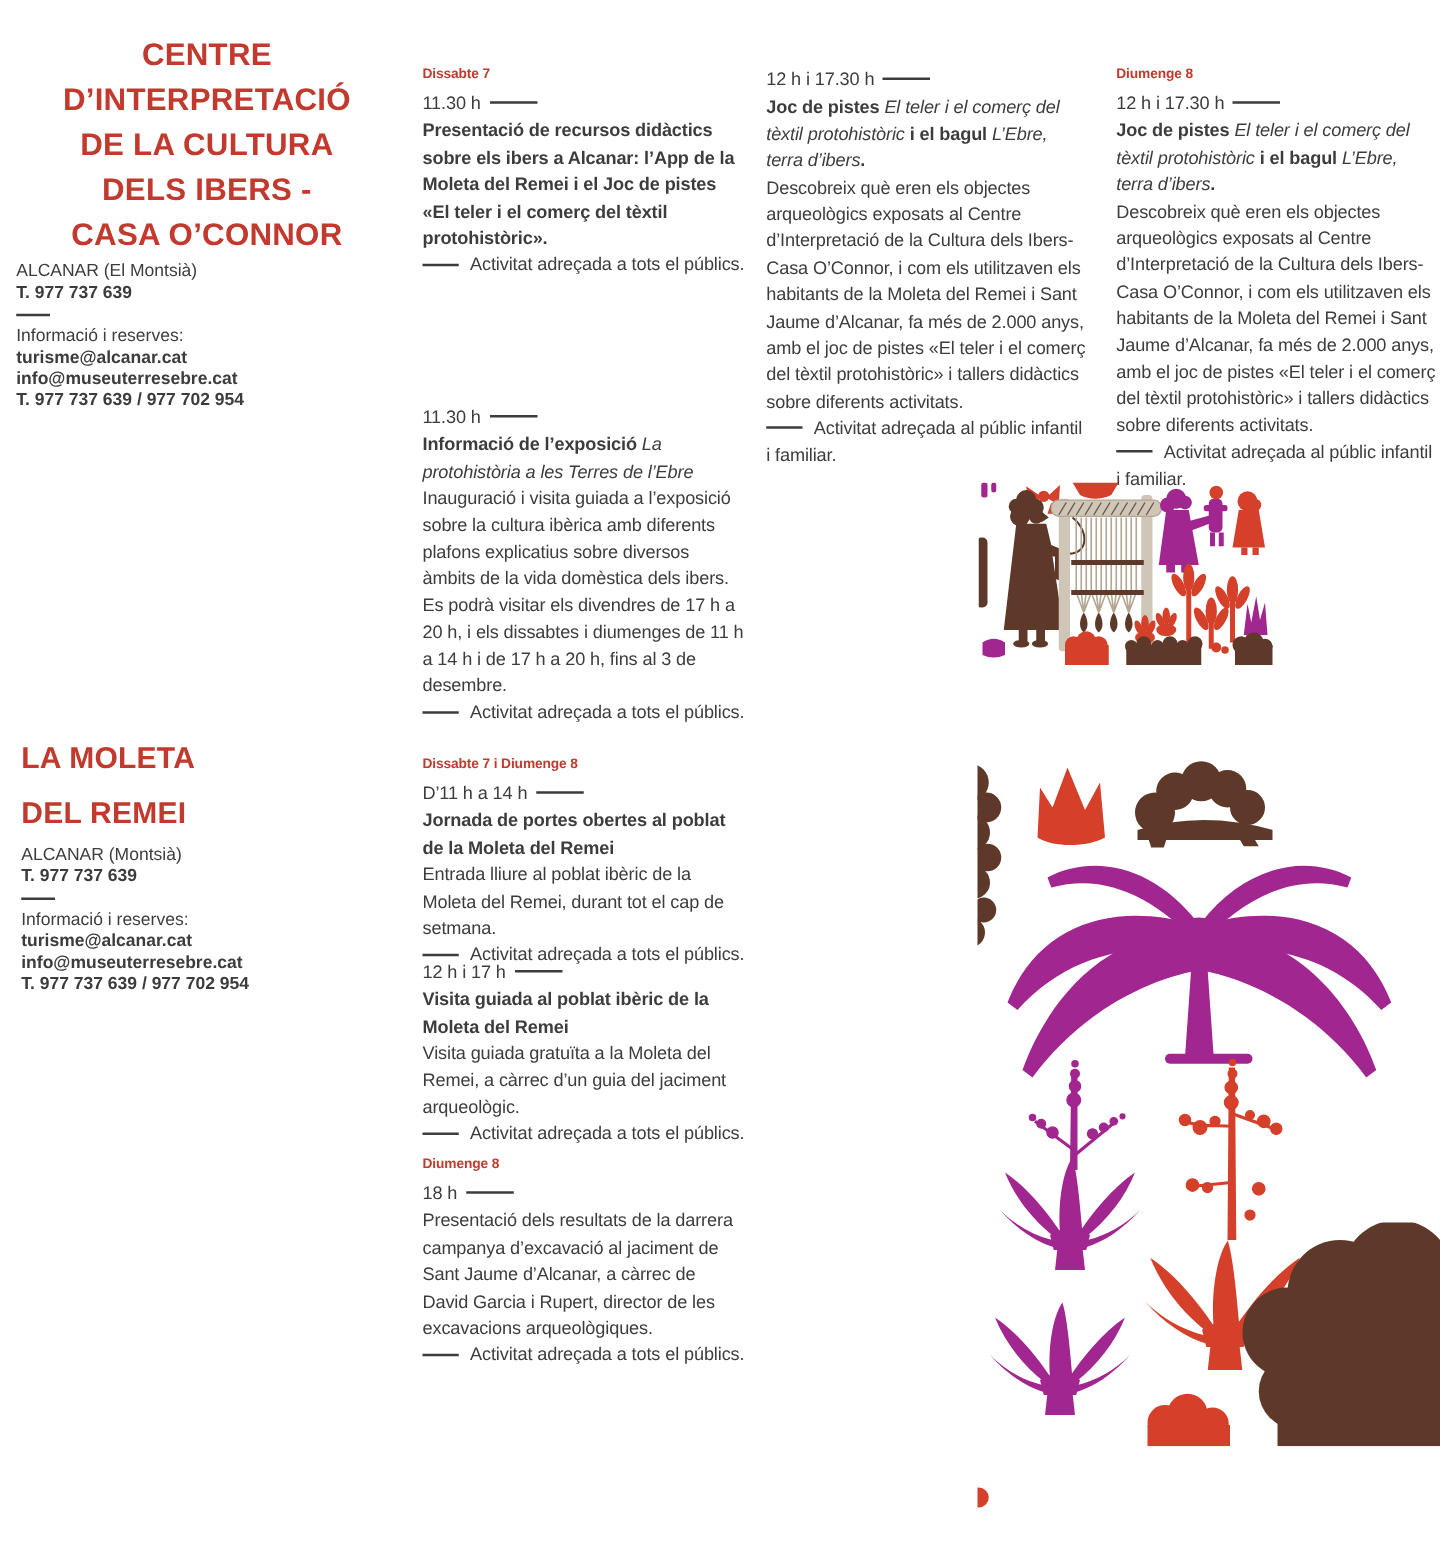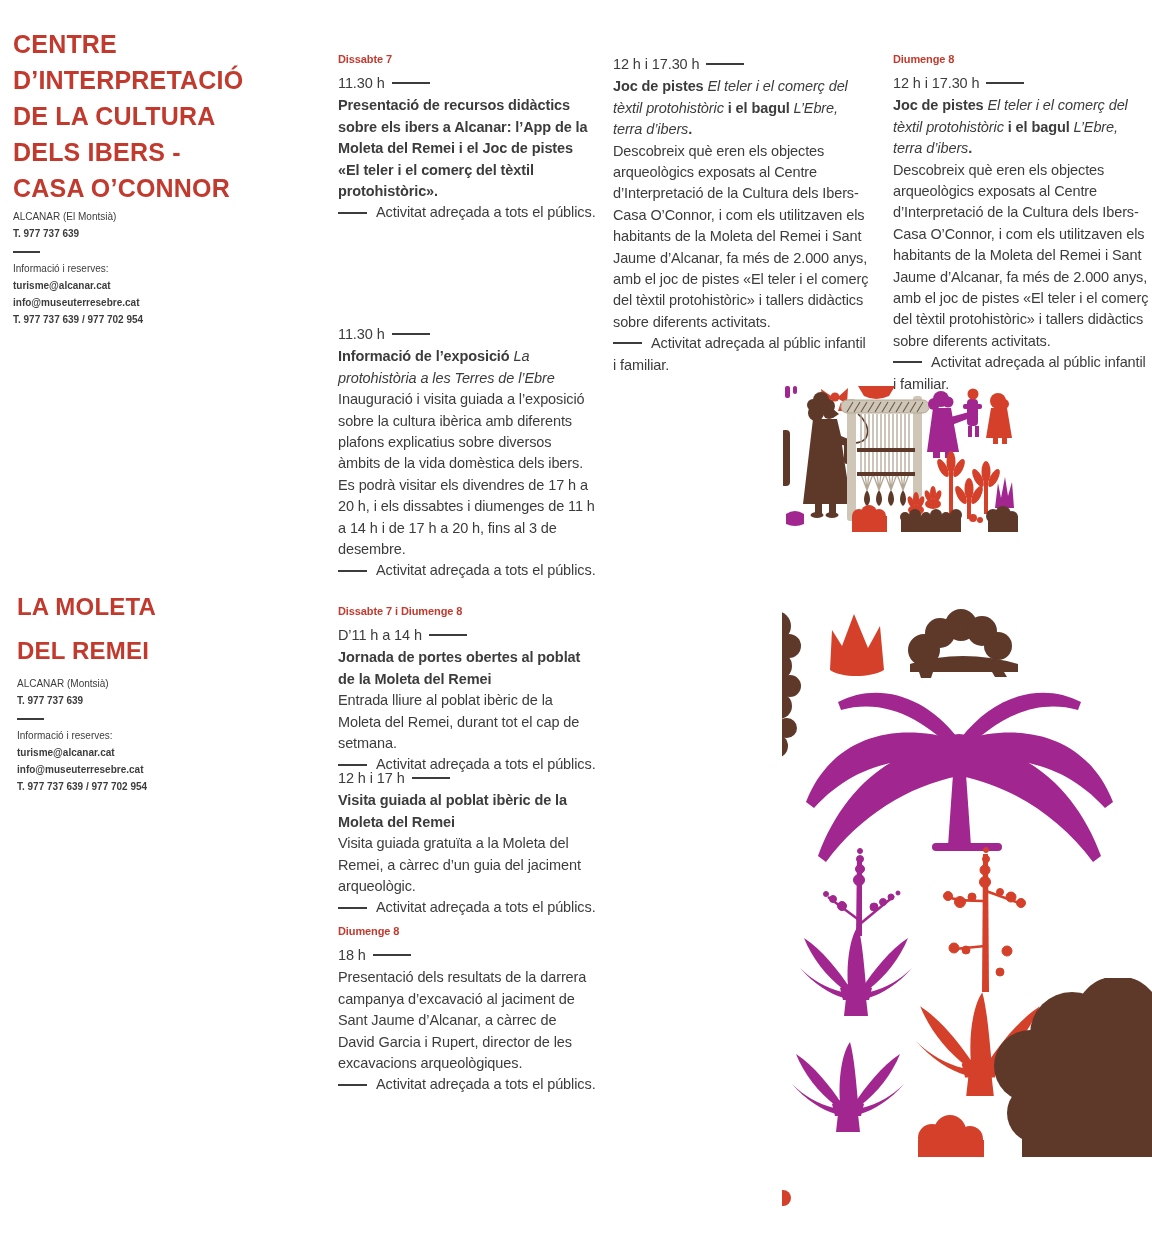--- a/index.html
+++ b/index.html
@@ -3,23 +3,23 @@
 <meta charset="utf-8">
 <style>
   html,body{margin:0;padding:0;background:#fff;}
   #page{position:relative;width:1152px;height:1250px;background:#fff;overflow:hidden;
         font-family:"Liberation Sans",sans-serif;color:var(--body_text,#3c3c3c);}
   
   .venue{position:absolute;width:305px;}
   #venue1{left:13px;top:26px;}
   #venue2{left:17px;top:585px;}
   .venue-title{margin:0;color:var(--accent_red);font-weight:bold;}
-  #venue1 .venue-title{font-size:25px;line-height:36px;letter-spacing:.2px;}
+  #venue1 .venue-title{font-size:25px;line-height:36px;letter-spacing:.2px;text-align:center;}
   #venue2 .venue-title{font-size:24px;line-height:44px;letter-spacing:.2px;}
-  .venue-meta{margin-top:2px;font-size:10px;line-height:17px;}
+  .venue-meta{margin-top:2px;font-size:14px;line-height:17px;}
   .bold{font-weight:bold;}
   .divider{width:27px;height:2px;background:var(--body_text);margin:9px 0 7px 0;}
   
   .ev{position:absolute;width:258px;font-size:14.5px;line-height:21.4px;letter-spacing:-0.1px;}
   .ev h3{margin:0 0 3px 0;font-size:11px;line-height:22px;color:var(--accent_red);}
   .time-line{margin:0 0 1px 0;}
   .rule{display:inline-block;width:38px;height:2px;background:var(--body_text);
         vertical-align:middle;margin-left:7px;position:relative;top:-1px;}
   .frule{display:inline-block;width:29px;height:2px;background:var(--body_text);
         vertical-align:middle;margin-right:9px;position:relative;top:-1px;}

